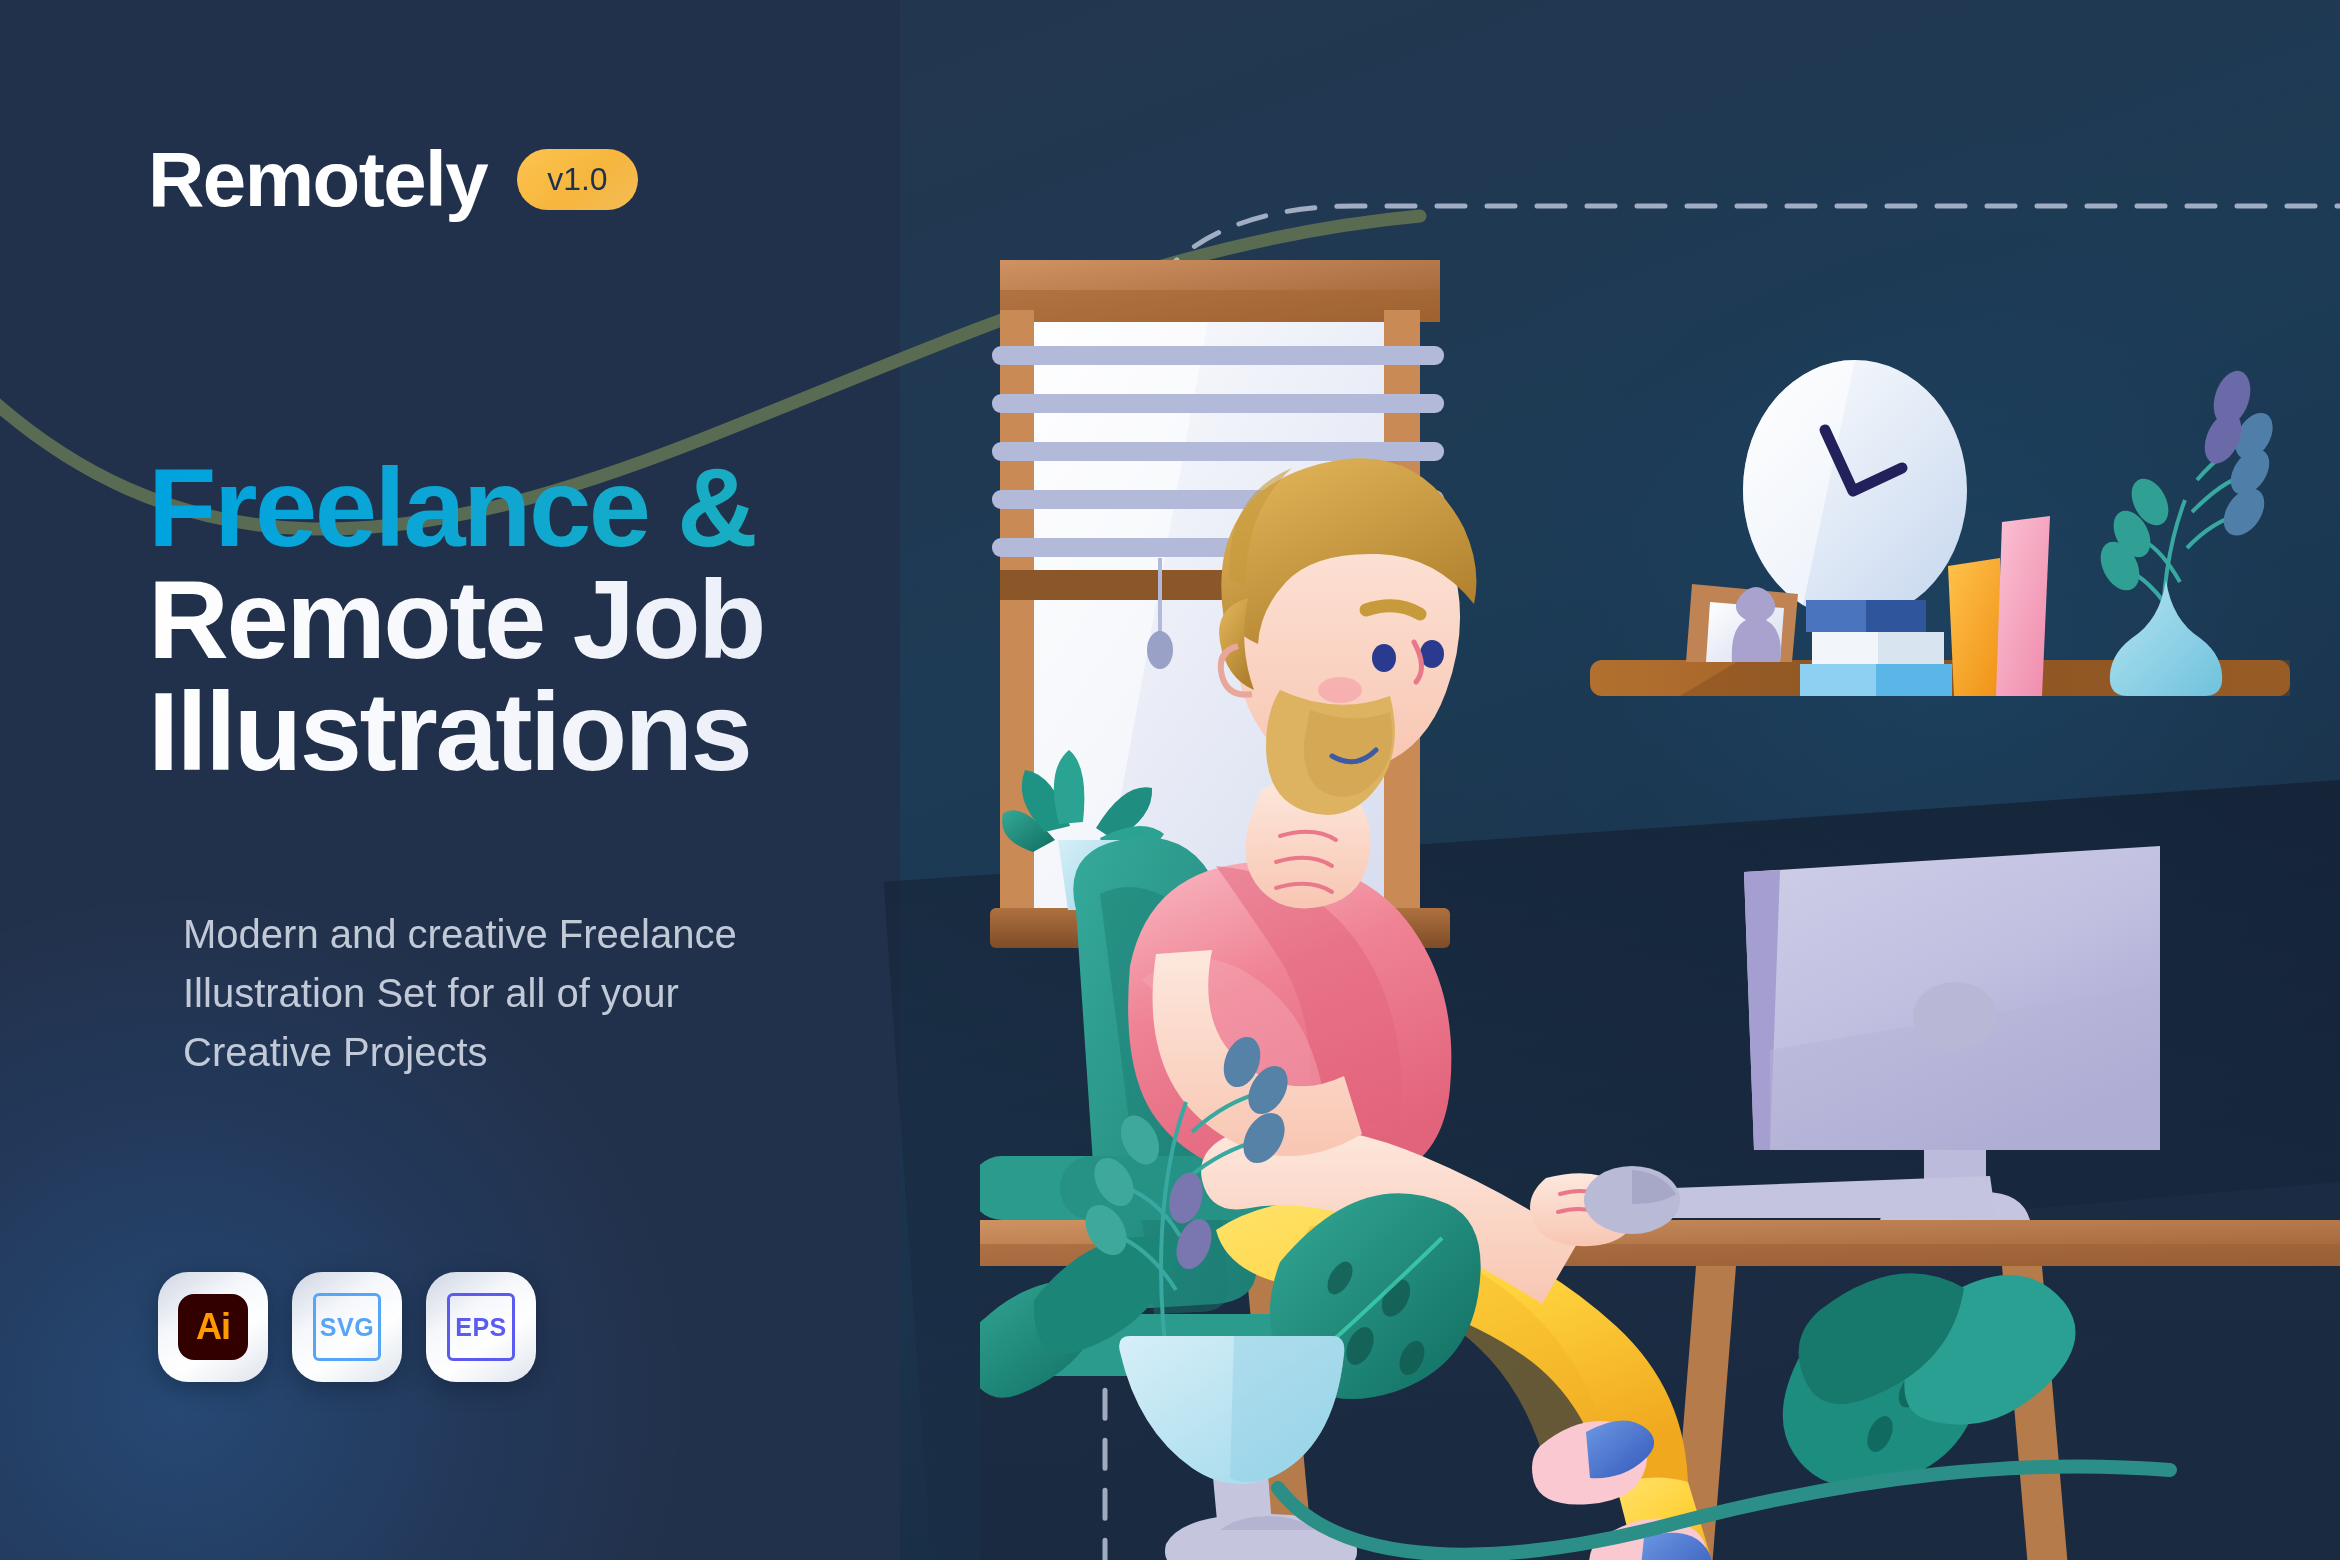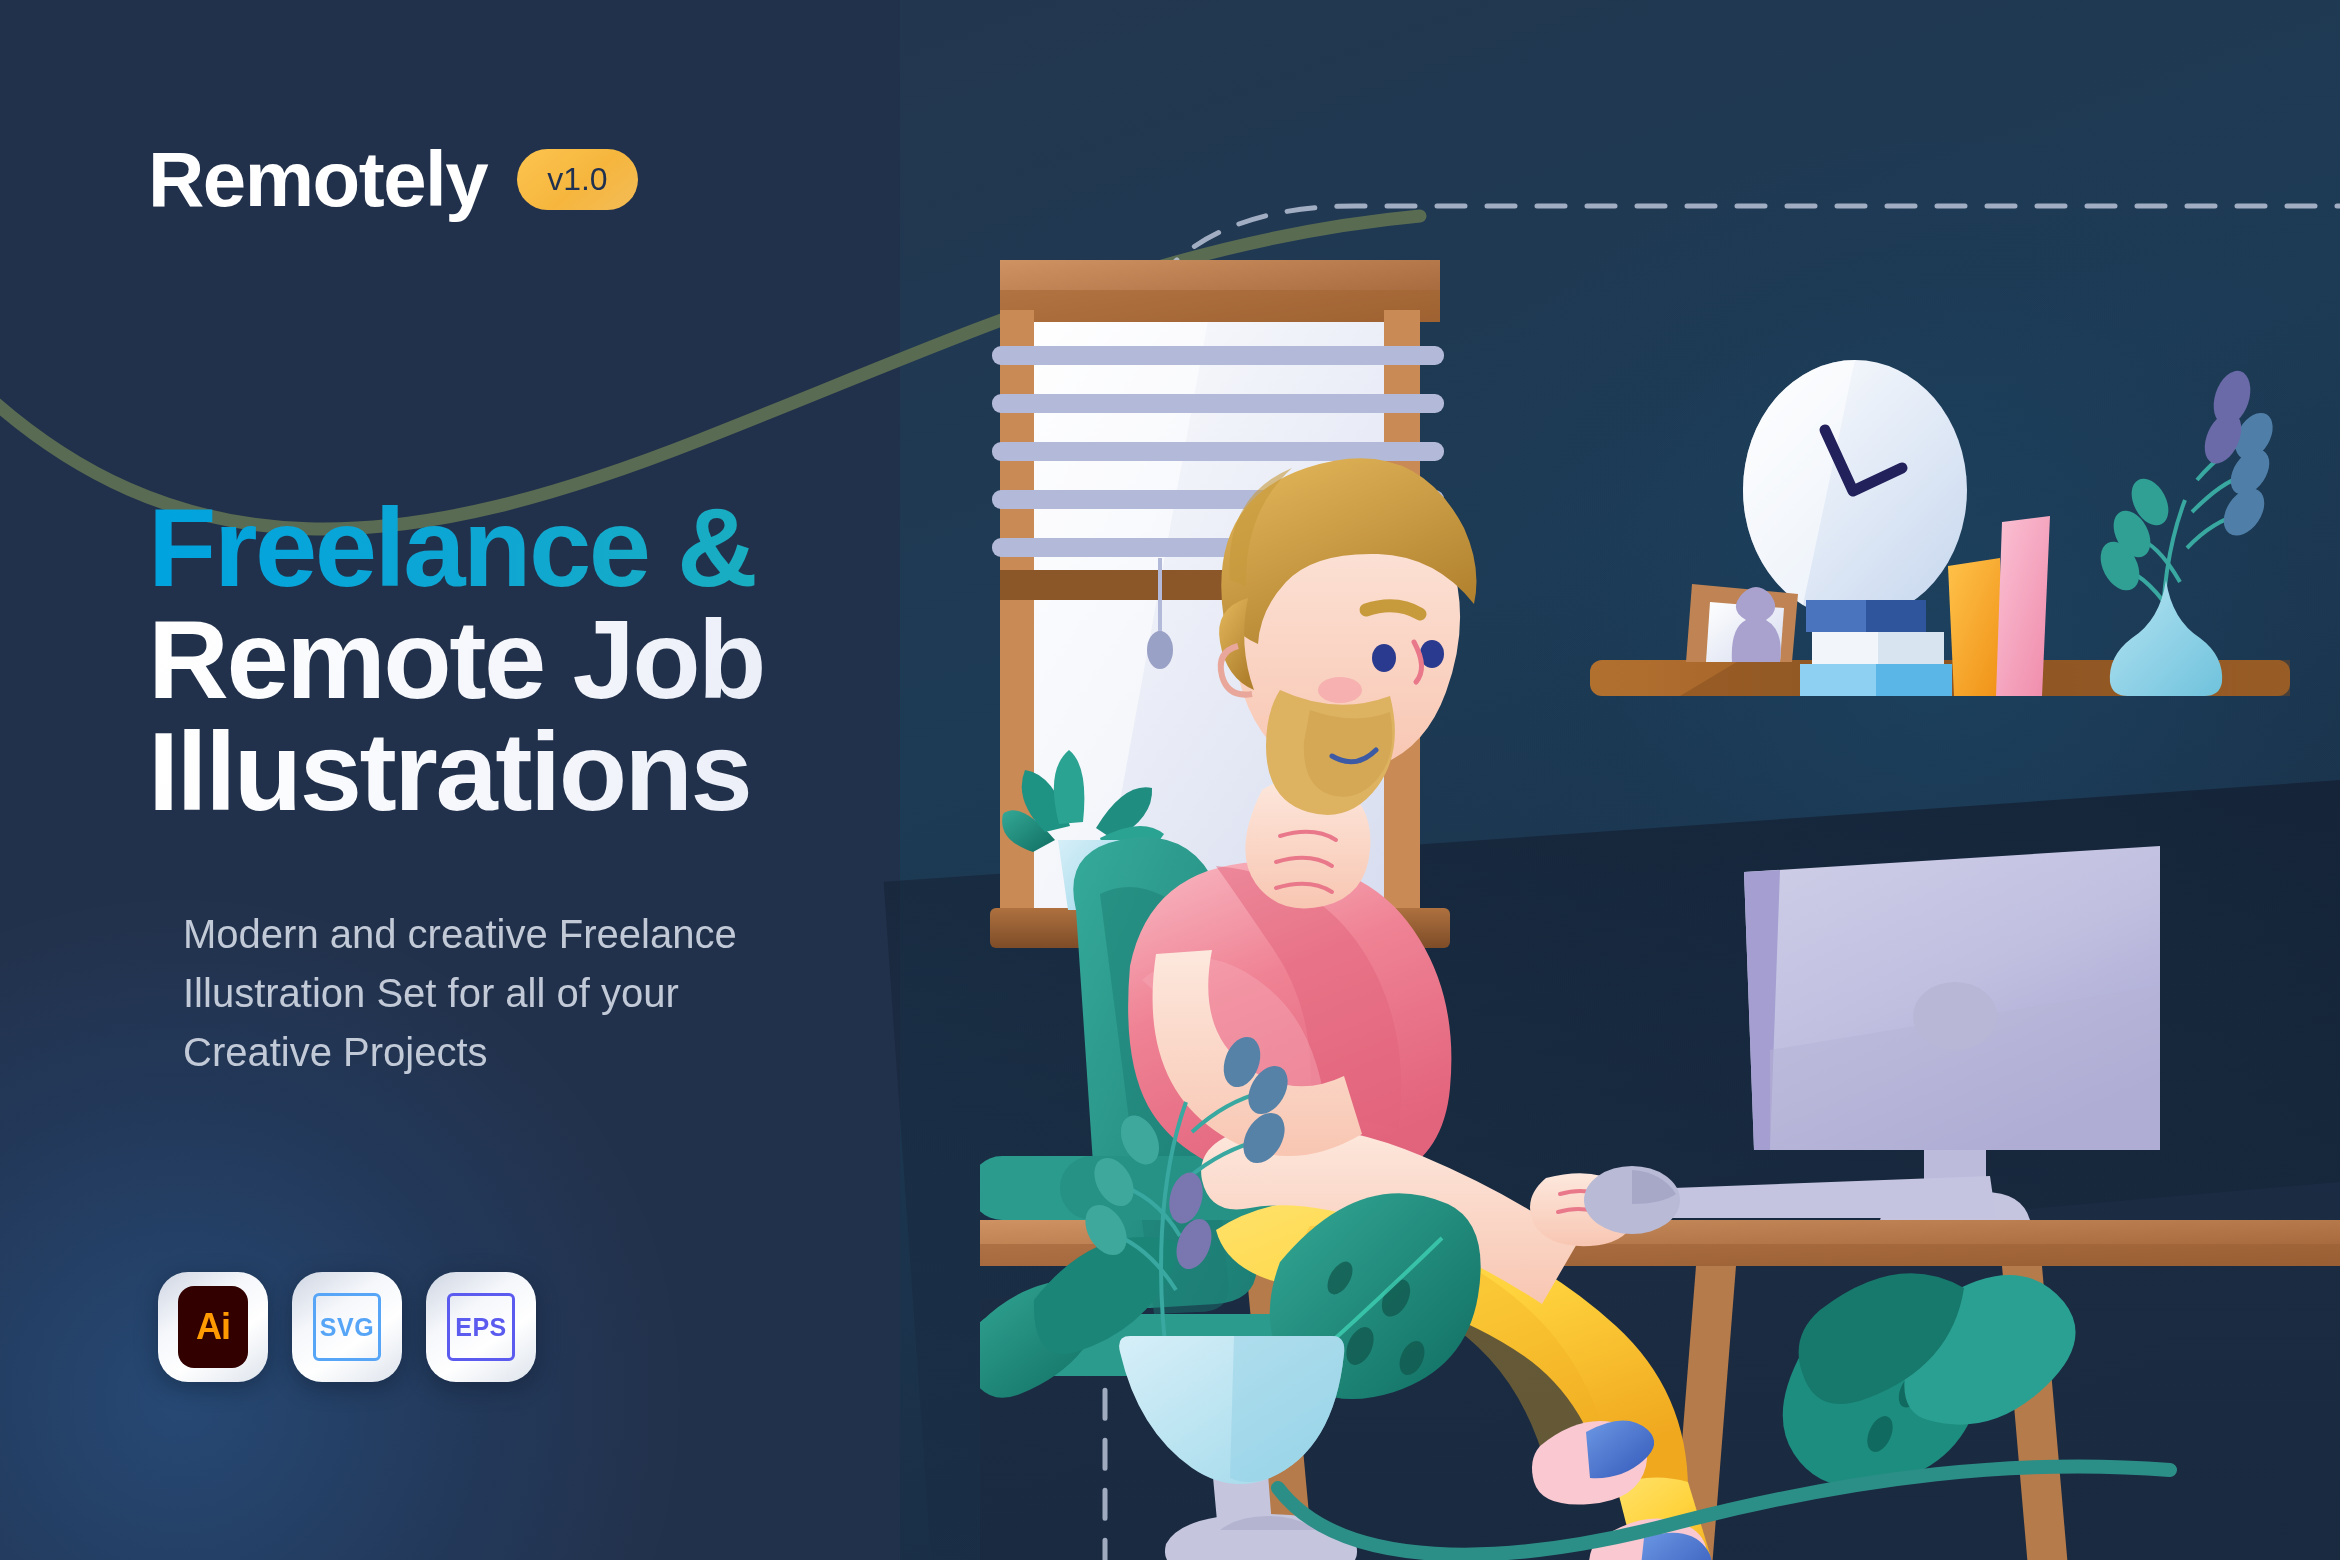--- a/index.html
+++ b/index.html
@@ -39,33 +39,33 @@
   .logo-row { position:absolute; left:0; top:140px; display:flex; align-items:center; gap:30px; }
   .logo-word { font-size:78px; font-weight:bold; color:#ffffff; letter-spacing:-1.5px; line-height:1; }
   .version-pill { background:linear-gradient(140deg,#fcc44f 0%,#f6b63e 55%,#f3bc57 100%);
                   color:#1f3050; font-size:32px; font-weight:normal; padding:14px 30px 15px;
                   border-radius:40px; line-height:1; }
 
   .headline { position:absolute; left:0; top:452px; width:780px;
               font-size:112px; font-weight:bold; line-height:1.0; letter-spacing:-2.5px; }
   .hl-line { display:block; white-space:nowrap; }
   .hl-accent { background:linear-gradient(94deg,#00a3df 0%,#0fa7d2 46%,#21b2b4 100%);
-               -webkit-background-clip:text; background-clip:text; color:transparent;margin-top:40px; }
+               -webkit-background-clip:text; background-clip:text; color:transparent; }
   .hl-white  { background:linear-gradient(100deg,#ffffff 0%,#f3f5fb 55%,#e4e9f5 100%);
                -webkit-background-clip:text; background-clip:text; color:transparent; }
 
   .subcopy { position:absolute; left:0; top:905px; width:760px;
              font-size:40px; line-height:1.48; color:#c2cad8; font-weight:normal;margin-left:35px; }
 
   .badge-row { position:absolute; left:10px; top:1272px; display:flex; gap:24px; }
   .fmt-badge { width:110px; height:110px; border-radius:30px;
                background:linear-gradient(146deg,#ced5e2 0%,#f5f7fb 36%,#ffffff 62%,#dde3ec 100%);
                display:flex; align-items:center; justify-content:center;
                box-shadow:0 6px 22px rgba(8,16,32,.35); }
-  .ai-tile { width:70px; height:82px; border-radius:16px; background:#330000;
+  .ai-tile { width:70px; height:66px; border-radius:16px; background:#330000;
              display:flex; align-items:center; justify-content:center;
              color:#ff9a00; font-size:36px; font-weight:bold; letter-spacing:-1px; }
   .fmt-box { width:68px; height:68px; border-radius:6px; border:3px solid currentColor;
              display:flex; align-items:center; justify-content:center;
              font-size:25px; font-weight:bold; letter-spacing:.5px; }
   .svg-box { color:#57a5f7; }
   .eps-box { color:#5b5bef; }
 
   
   .illus { position:absolute; left:980px; top:150px; width:1360px; height:1410px; }

